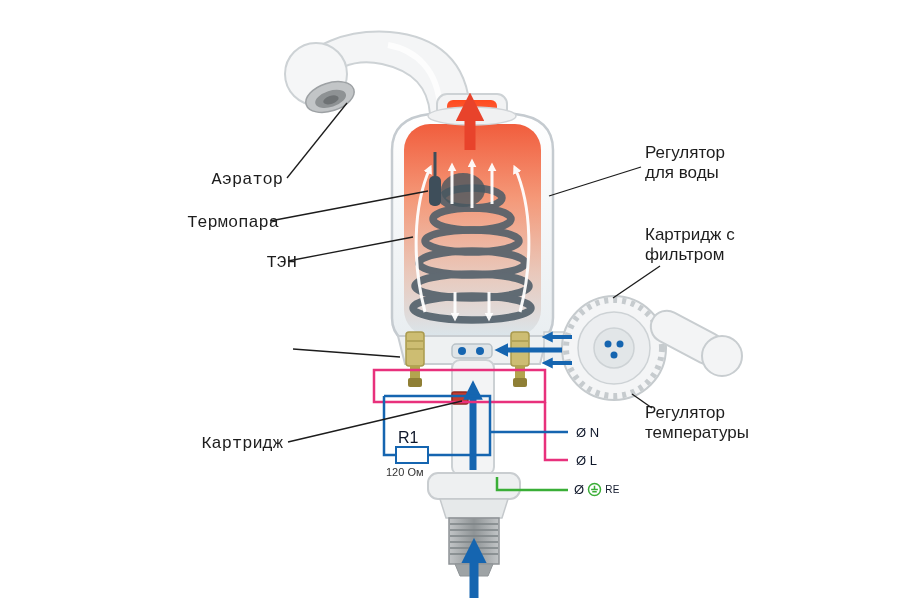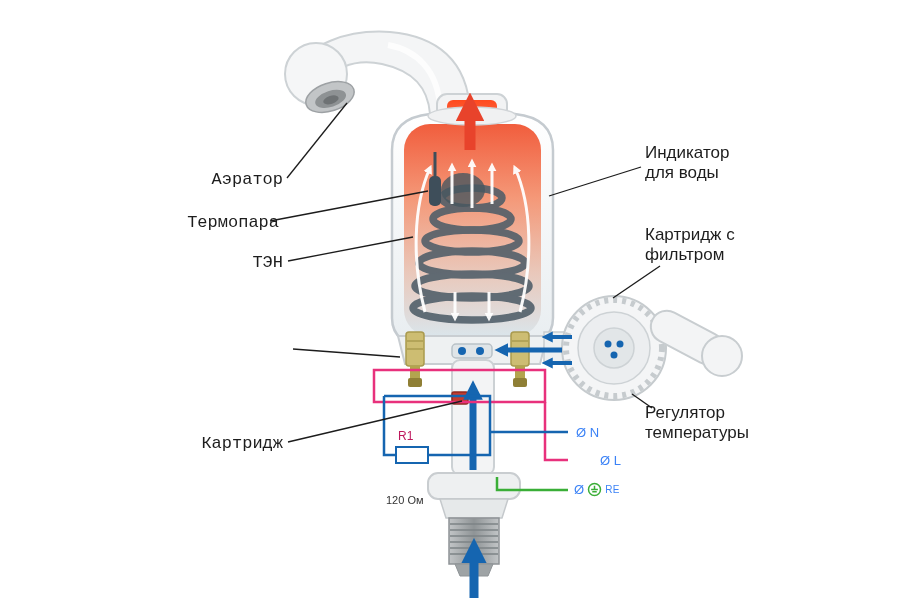--- a/index.html
+++ b/index.html
@@ -1,24 +1,24 @@
 <!DOCTYPE html>
 <html><head>
 <meta charset="utf-8">
 <style>
   html,body{margin:0;padding:0;background:#fff;}
   .stage{position:relative;width:900px;height:600px;background:#ffffff;overflow:hidden;
          font-family:"Liberation Sans",sans-serif;}
   svg.draw{position:absolute;left:0;top:0;}
   .label{position:absolute;font-size:17px;line-height:1.2;color:#1d1d1d;}
   .ra{text-align:right;font-family:Liberation Mono, monospace;}
-  .term{position:absolute;font-size:13px;color:#3b82f6;display:flex;align-items:center;gap:3px;white-space:nowrap;}
+  .term{position:absolute;font-size:13px;color:#0f172a;display:flex;align-items:center;gap:3px;white-space:nowrap;}
   .re-small{font-size:10px;letter-spacing:.5px;}
-  .rlabel{position:absolute;font-size:12px;color:#be185d;}
-  .rvalue{position:absolute;font-size:11px;color:#333;margin-top:28px;}
+  .rlabel{position:absolute;font-size:16px;color:#0f172a;}
+  .rvalue{position:absolute;font-size:11px;color:#333;}
 </style>
 </head>
 <body>
 
 <div class="stage">
 
 <svg class="draw" width="900" height="600" viewBox="0 0 900 600">
   <defs>
     <linearGradient id="tankGlass" x1="0" y1="0" x2="0" y2="1">
       <stop offset="0" stop-color="#ffffff"></stop>
@@ -203,28 +203,28 @@
     <path d="M 293,349 L 400,357" stroke="#1c1c1c"></path>
     <path d="M 288,442 L 462,401" stroke="#1c1c1c"></path>
     <path d="M 641,167 L 549,196" stroke="#1c1c1c"></path>
     <path d="M 660,266 L 613,298" stroke="#1c1c1c"></path>
     <path d="M 652,408 L 632,394" stroke="#1c1c1c"></path>
   </g>
 </svg>
 
 <div class="label ra" style="left:183px;top:170px;width:100px">Аэратор</div>
 <div class="label ra" style="left:177px;top:213px;width:102px">Термопара</div>
-<div class="label ra" style="left:203px;top:253px;width:80px">ТЭН</div>
+<div class="label ra" style="left:217px;top:253px;width:80px">ТЭН</div>
 <div class="label ra" style="left:178px;top:434px;width:105px">Картридж</div>
-<div class="label" style="left:645px;top:143px;width:105px">Индикатор для воды</div>
+<div class="label" style="left:645px;top:143px;width:105px">Регулятор для воды</div>
 <div class="label" style="left:645px;top:403px;width:118px">Регулятор температуры</div>
 <div class="label" style="left:645px;top:225px;width:112px">Картридж с фильтром</div>
 
 <div class="term" style="left:576px;top:425px">Ø N</div>
-<div class="term" style="left:600px;top:453px">Ø L</div>
+<div class="term" style="left:576px;top:453px">Ø L</div>
 <div class="term" style="left:574px;top:482px">
   <span>Ø</span>
   <svg width="15" height="15" viewBox="0 0 20 20">
     <circle cx="10" cy="10" r="8" fill="none" stroke="#3aae37" stroke-width="2"></circle>
     <line x1="10" y1="5" x2="10" y2="10" stroke="#3aae37" stroke-width="2"></line>
     <line x1="5.5" y1="10" x2="14.5" y2="10" stroke="#3aae37" stroke-width="2"></line>
     <line x1="7" y1="13" x2="13" y2="13" stroke="#3aae37" stroke-width="2"></line>
   </svg>
   <span class="re-small">RE</span>
 </div>

